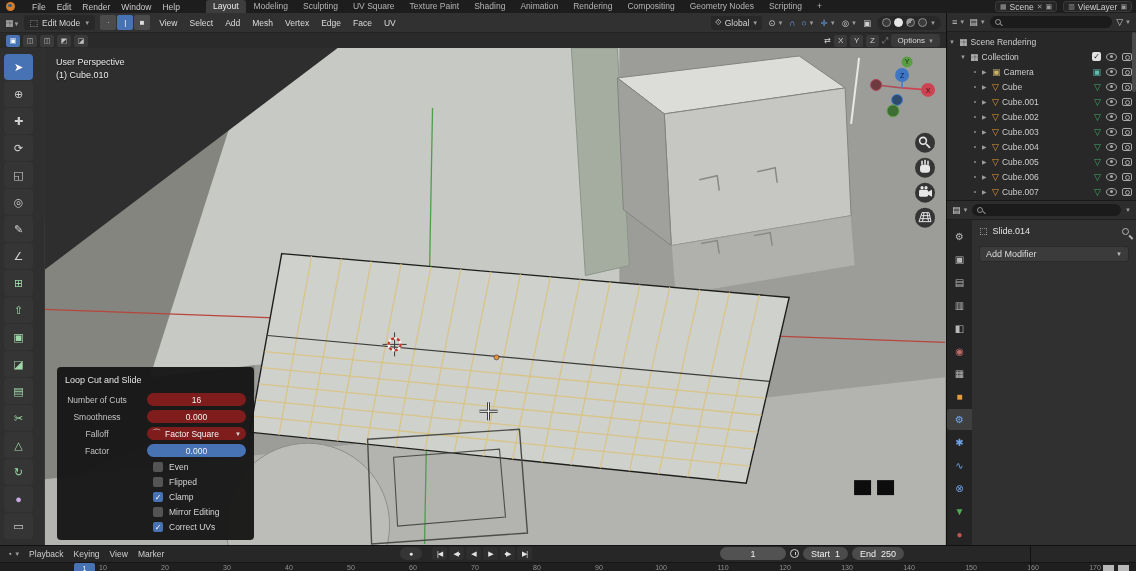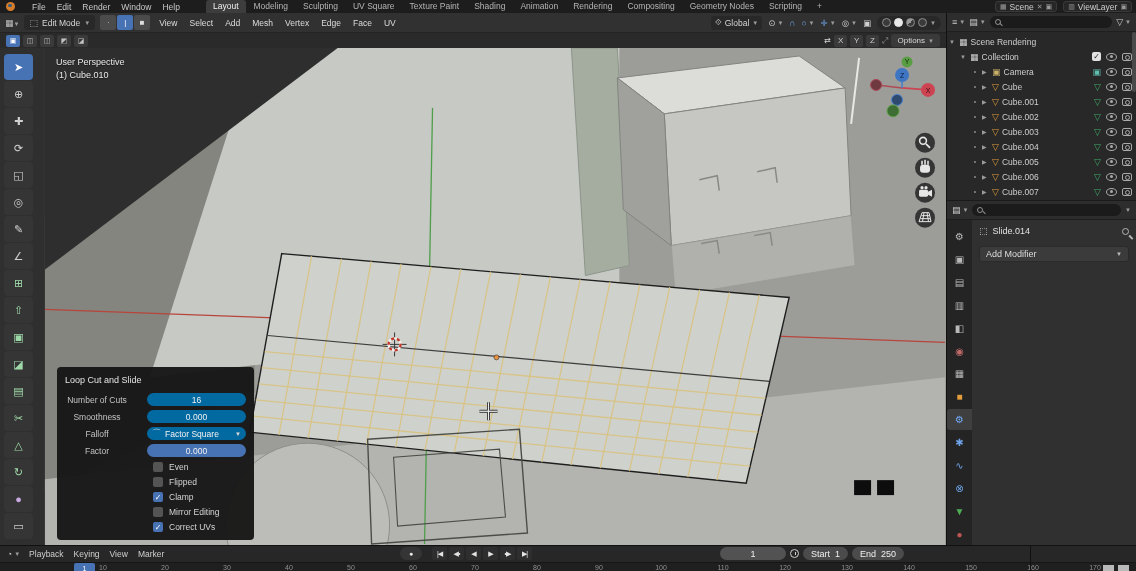--- a/index.html
+++ b/index.html
@@ -55,21 +55,21 @@
   .tool-btn { width:29px; height:26px; background:#353535; border-radius:4px; display:flex; align-items:center; justify-content:center; font-size:11px; color:#cfcfcf;}
   .tool-btn.active { background:#4772b3; color:#fff;}
   .tool-btn.green { color:#9fd8a8;}
   .tool-btn.purple { color:#c7a9e0;}
 
   
   .loop-panel { position:absolute; left:57px; bottom:5px; width:197px; background:rgba(22,22,22,.96); border-radius:4px; padding:6px 8px 8px; font-size:8.5px;}
   .lp-title { color:#e4e4e4; margin:2px 0 8px; font-size:9px;}
   .lp-row { display:flex; align-items:center; margin-bottom:4px; }
   .lp-label { width:82px; text-align:center; padding-right:18px; color:#c3c3c3;}
-  .lp-field { flex:1; height:13px; background:#0369a1; border-radius:7px; color:#f2f2f2; display:flex; align-items:center; justify-content:center;}
+  .lp-field { flex:1; height:13px; background:#7f1d1d; border-radius:7px; color:#f2f2f2; display:flex; align-items:center; justify-content:center;}
   .lp-field.dd { justify-content:flex-start; padding:0 5px; gap:4px;}
   .lp-field.dd .dd-chev{margin-left:auto;color:#d8d8d8;font-size:6px;}
   .lp-field.blue { background:#4772b3; }
   .lp-check-row { display:flex; align-items:center; gap:6px; margin:5px 0 0 88px;}
   .cbx { width:10px; height:10px; border-radius:2px; background:#545454; display:flex; align-items:center; justify-content:center; font-size:8px; color:#fff;}
   .cbx.on { background:#4772b3;}
   .curve-ic { color:#e0e0e0; font-size:9px;}
 
   
   .right-panel { width:189px; flex:0 0 auto; display:flex; flex-direction:column; background:#282828;}

